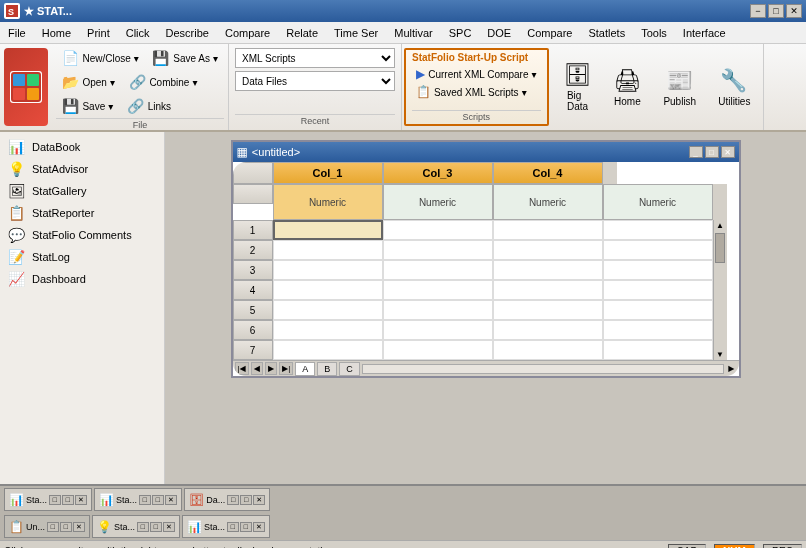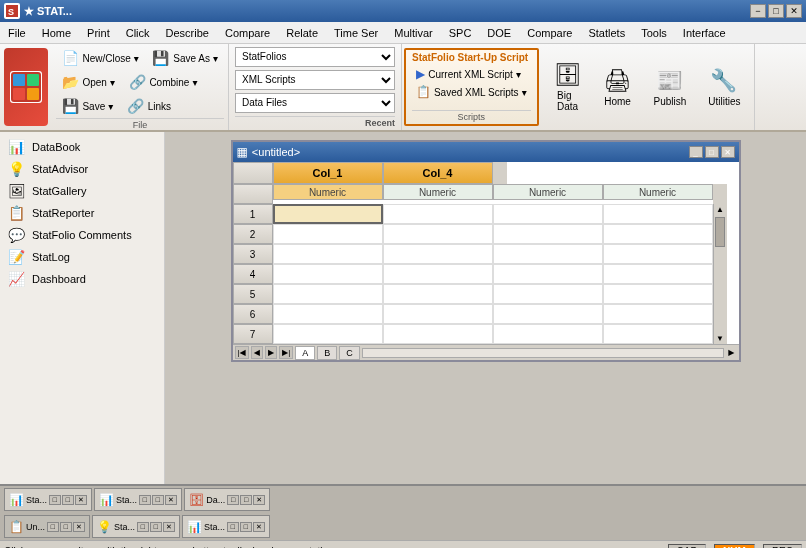--- a/index.html
+++ b/index.html
@@ -118,27 +118,26 @@
     }
     .ribbon-dropdown select {
       width: 160px;
       height: 20px;
       font-size: 10px;
       border: 1px solid #aaa;
       background: white;
       padding: 0 2px;
     }
     .ribbon-section-recent {
-      text-align: right;
+      text-align: center;
       font-size: 9px;
       color: #555;
       margin-top: auto;
       border-top: 1px solid #ccc;
       padding-top: 1px;
-      font-weight: bold;
     }
 
     
     .ribbon-scripts {
       display: flex;
       flex-direction: column;
       padding: 2px 6px;
       border-right: 1px solid #ccc;
       border: 2px solid #cc6600;
       background: linear-gradient(to bottom, #fff8ee, #f0e8d8);
@@ -237,20 +236,21 @@
       padding: 0 4px;
       color: white;
       font-size: 11px;
     }
     .window-controls { display: flex; gap: 2px; }
     .window-btn { width: 14px; height: 12px; background: #d4d0c8; border: 1px solid #888; font-size: 8px; display: flex; align-items: center; justify-content: center; cursor: pointer; }
 
     
     .spreadsheet {
       overflow: hidden;
+      border-radius: 13px;
     }
     .row-header-corner {
       width: 40px;
       min-width: 40px;
       height: 22px;
       background: linear-gradient(to bottom, #e8e4de, #d4d0c8);
       border: 1px solid #aaa;
     }
     .col-header {
       width: 110px;
@@ -266,21 +266,21 @@
     .scrollbar-space { width: 14px; background: #d4d0c8; }
     .row-header-sub {
       width: 40px;
       min-width: 40px;
       height: 20px;
       background: linear-gradient(to bottom, #e8e4de, #d4d0c8);
       border: 1px solid #aaa;
     }
     .col-subheader {
       width: 110px;
-      height: 16px;
+      height: 36px;
       background: #e8f0e8;
       border: 1px solid #aaa;
       display: flex;
       align-items: center;
       justify-content: center;
       font-size: 10px;
       color: #444;
     }
     .col-subheader.first {
       background: #f5d080;
@@ -475,41 +475,36 @@
         <span class="ribbon-file-btn-icon" style="color:#c00;">🔗</span>
         <span>Links</span>
       </div>
     </div>
     <div class="ribbon-file-section-label">File</div>
   </div>
 
   <div class="ribbon-dropdowns">
     <div class="ribbon-dropdown">
       <select>
-        <option>StatFolios</option>
-      </select>
-    </div>
-    <div class="ribbon-dropdown">
-      <select>
         <option>XML Scripts</option>
       </select>
     </div>
     <div class="ribbon-dropdown">
       <select>
         <option>Data Files</option>
       </select>
     </div>
     <div class="ribbon-section-recent">Recent</div>
   </div>
 
   <div class="ribbon-scripts">
     <div class="scripts-title">StatFolio Start-Up Script</div>
     <div class="scripts-btn">
       <span style="color:#3366cc; font-size:12px;">▶</span>
-      <span>Current XML Script</span>
+      <span>Current XML Compare</span>
       <span>▾</span>
     </div>
     <div class="scripts-btn">
       <span style="color:#cc3300; font-size:12px;">📋</span>
       <span>Saved XML Scripts</span>
       <span>▾</span>
     </div>
     <div class="scripts-section-label">Scripts</div>
   </div>
 
@@ -580,20 +575,21 @@
           <div class="window-btn">□</div>
           <div class="window-btn">✕</div>
         </div>
       </div>
 
       <div class="spreadsheet">
 
         <div style="display:flex;">
           <div class="row-header-corner"></div>
           <div class="col-header">Col_1</div>
+          <div class="col-header">Col_3</div>
           <div class="col-header">Col_4</div>
           <div class="scrollbar-space"></div>
         </div>
 
         <div style="display:flex;">
           <div class="row-header-sub"></div>
           <div class="col-subheader first">Numeric</div>
           <div class="col-subheader">Numeric</div>
           <div class="col-subheader">Numeric</div>
           <div class="col-subheader">Numeric</div>

